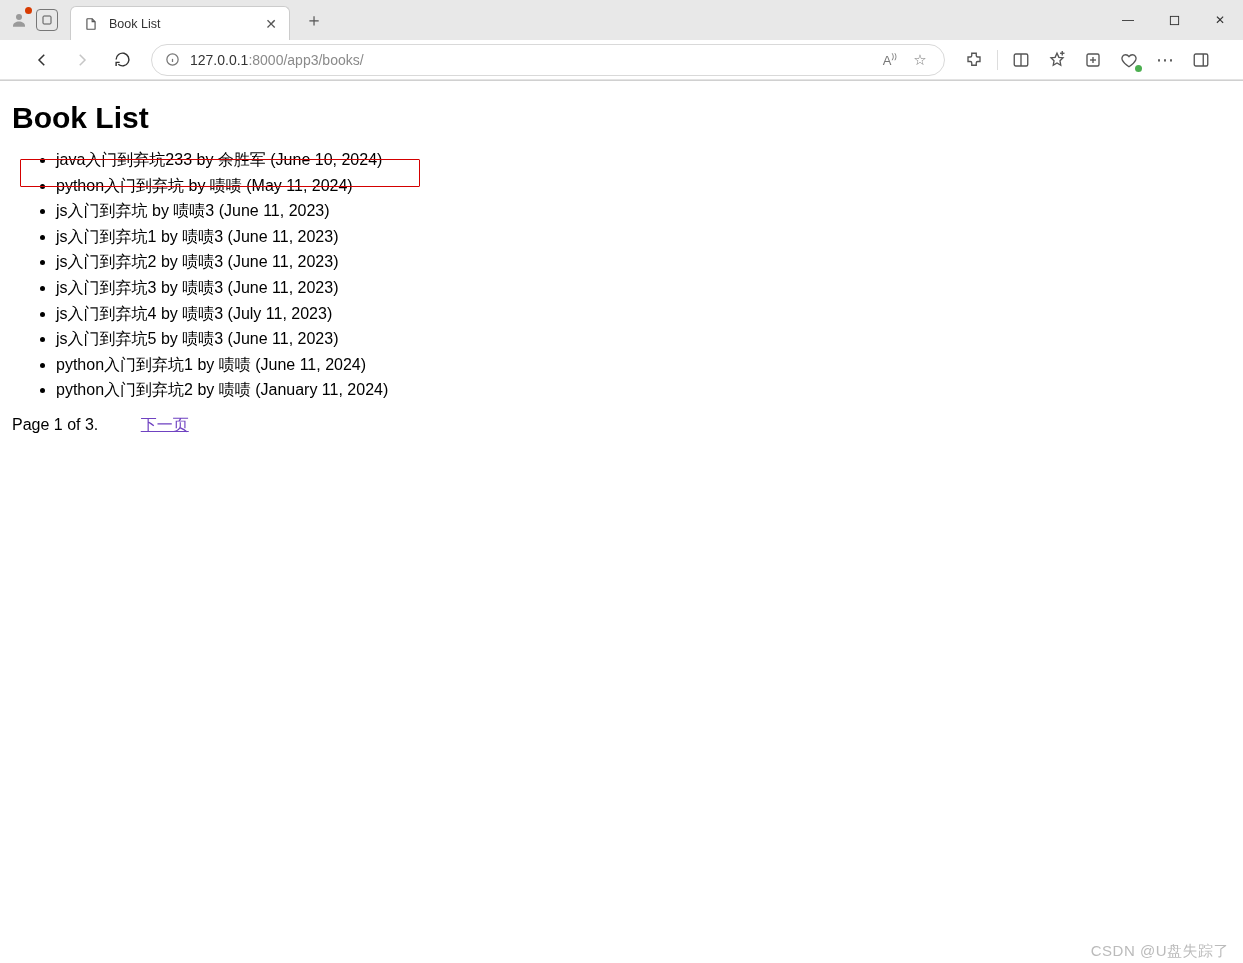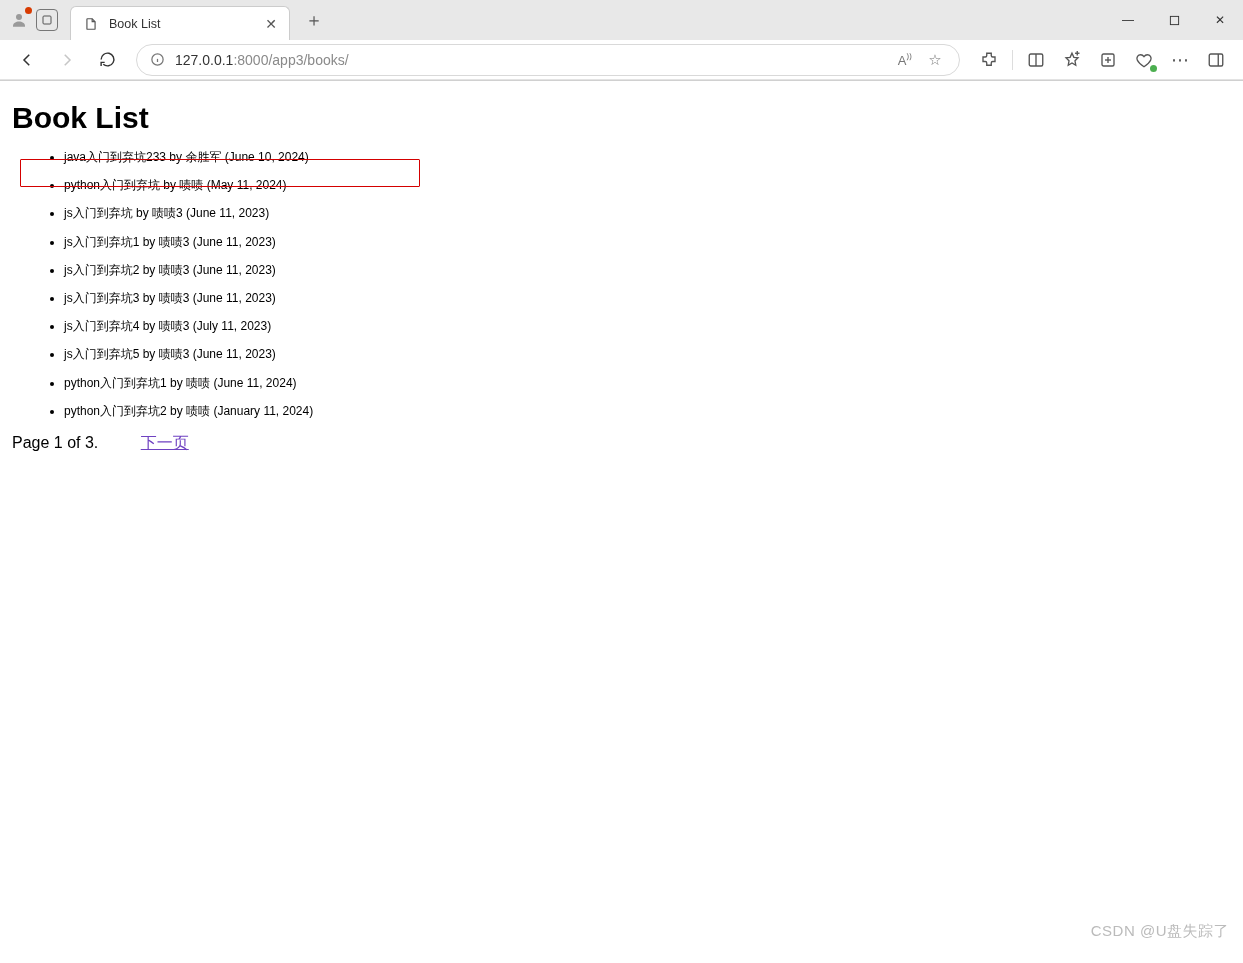--- a/index.html
+++ b/index.html
@@ -50,21 +50,21 @@
     color:#555;font-size:14px;margin-right:10px;
   }
   .tab-title { font-size:12.5px;color:#333;flex:1; }
   .tab-close { width:16px;height:16px;display:flex;align-items:center;justify-content:center;color:#555;font-size:14px;cursor:pointer;}
   .new-tab { width:28px;height:28px;display:flex;align-items:center;justify-content:center;color:#555;font-size:18px;margin-left:10px;cursor:pointer;}
   .window-controls { position:absolute;right:0;top:0;height:40px;display:flex; }
   .win-btn { width:46px;height:40px;display:flex;align-items:center;justify-content:center;color:#333;font-size:12px;cursor:pointer;}
 
   .toolbar {
     height:40px;background:#fff;display:flex;align-items:center;
-    padding:0 10px;gap:6px;border-bottom:1px solid #e3e3e3;
+    padding:0 25px;gap:6px;border-bottom:1px solid #e3e3e3;
   }
   .tb-btn {
     width:34px;height:32px;display:flex;align-items:center;justify-content:center;
     color:#555;font-size:16px;border-radius:4px;cursor:pointer;
   }
   .tb-btn.disabled { color:#bcbcbc; }
   .addr-wrap {
     flex:1;display:flex;align-items:center;
     border:1px solid #d9d9d9;border-radius:20px;height:32px;
     padding:0 10px;margin:0 6px;background:#fff;
@@ -77,31 +77,31 @@
   .right-btns { display:flex;gap:2px;align-items:center;}
   .right-btns .tb-btn svg { width:18px;height:18px; }
   .vsep { width:1px;height:20px;background:#ddd;margin:0 4px; }
 
   
   .page {
     padding:10px 12px;position:relative;
   }
   h1 { font-size:30px;font-weight:700;margin:10px 0 14px 0; }
   ul.books { margin:0 0 14px 0;padding-left:40px; }
-  ul.books li { font-size:12px;line-height:1.35;margin:12px;list-style:disc; }
+  ul.books li { font-size:16px;line-height:1.35;margin:4px;list-style:disc; }
   .page-p { font-size:16px;margin:0; }
   .page-p a { color:#6f42c1;text-decoration:underline;margin-left:38px; }
 
   .highlight-box {
     position:absolute;border:1.5px solid #d40000;border-radius:1px;
     pointer-events:none;
   }
 
   .watermark {
-    position:absolute;right:14px;bottom:22px;font-size:15px;
+    position:absolute;right:14px;bottom:2px;font-size:15px;
     color:#bbb;letter-spacing:0.5px;font-family:"Microsoft YaHei","Segoe UI",sans-serif;
   }
 </style>
 </head>
 <body>
 
 <div class="browser-chrome">
   <div class="titlebar">
     <div class="profile-icon">
       <svg viewBox="0 0 24 24" width="18" height="18" fill="#9a9a9a">

